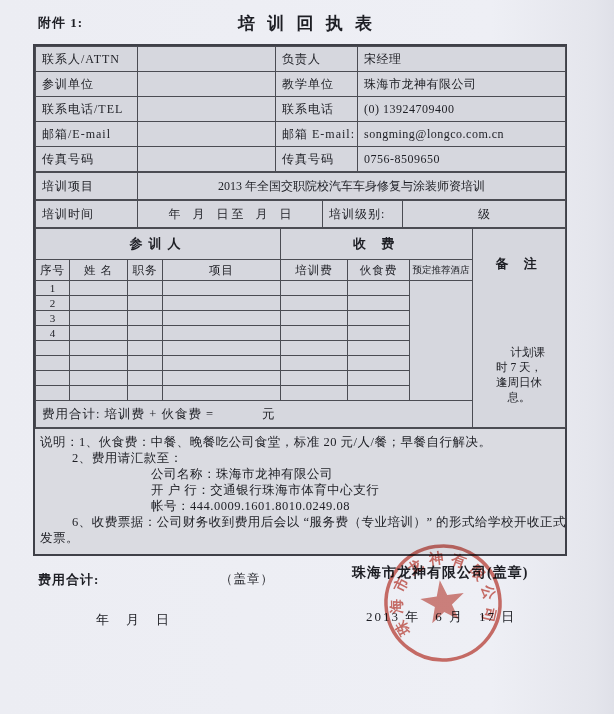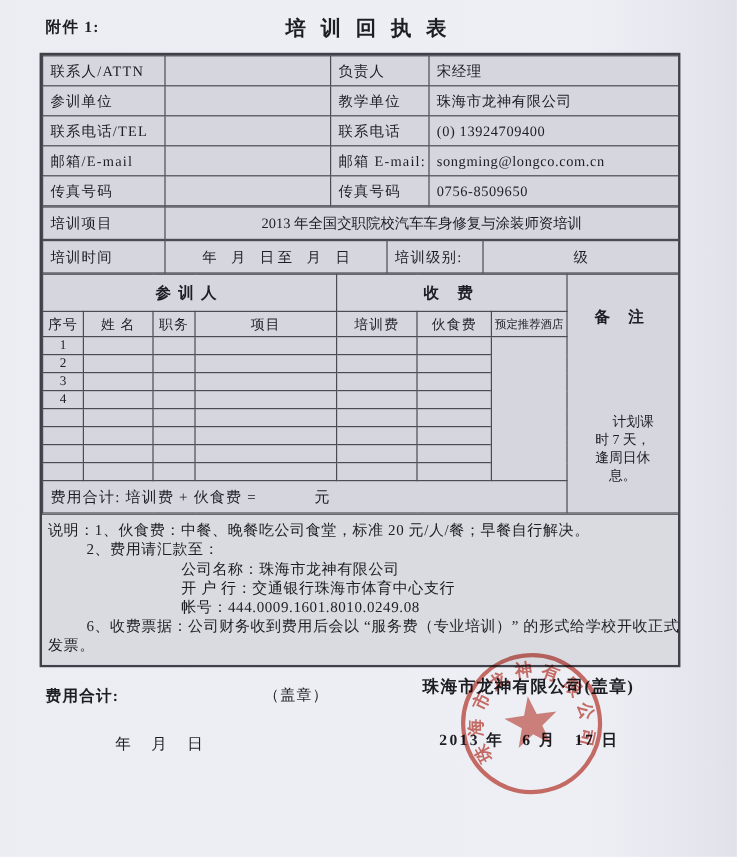--- a/index.html
+++ b/index.html
@@ -56,21 +56,21 @@
   .n0,.n6{padding-left:5px;}
   .n1,.n5{padding-left:37px;}
   .n2,.n3,.n4{padding-left:116px;}
 
   
   .footer-item{position:absolute;white-space:nowrap;}
   .f-left-label{left:38px;top:571px;font-size:13px;font-weight:600;letter-spacing:1px;}
   .f-seal-hint{left:220px;top:571px;font-size:12.5px;letter-spacing:1px;}
   .f-company{left:352px;top:564px;font-size:14px;font-weight:bold;letter-spacing:1px;}
   .f-date-left{left:96px;top:611px;font-size:13px;letter-spacing:2px;}
-  .f-date-right{left:366px;top:608px;font-size:13px;font-weight:bold;letter-spacing:2px;}
+  .f-date-right{left:366px;top:608px;font-size:13px;font-weight:normal;letter-spacing:2px;}
 
   
   .stamp{
     position:absolute;left:363px;top:523px;width:160px;height:160px;
     transform:rotate(-8deg);
     mix-blend-mode:multiply;
     pointer-events:none;
   }
 </style>
 </head>

